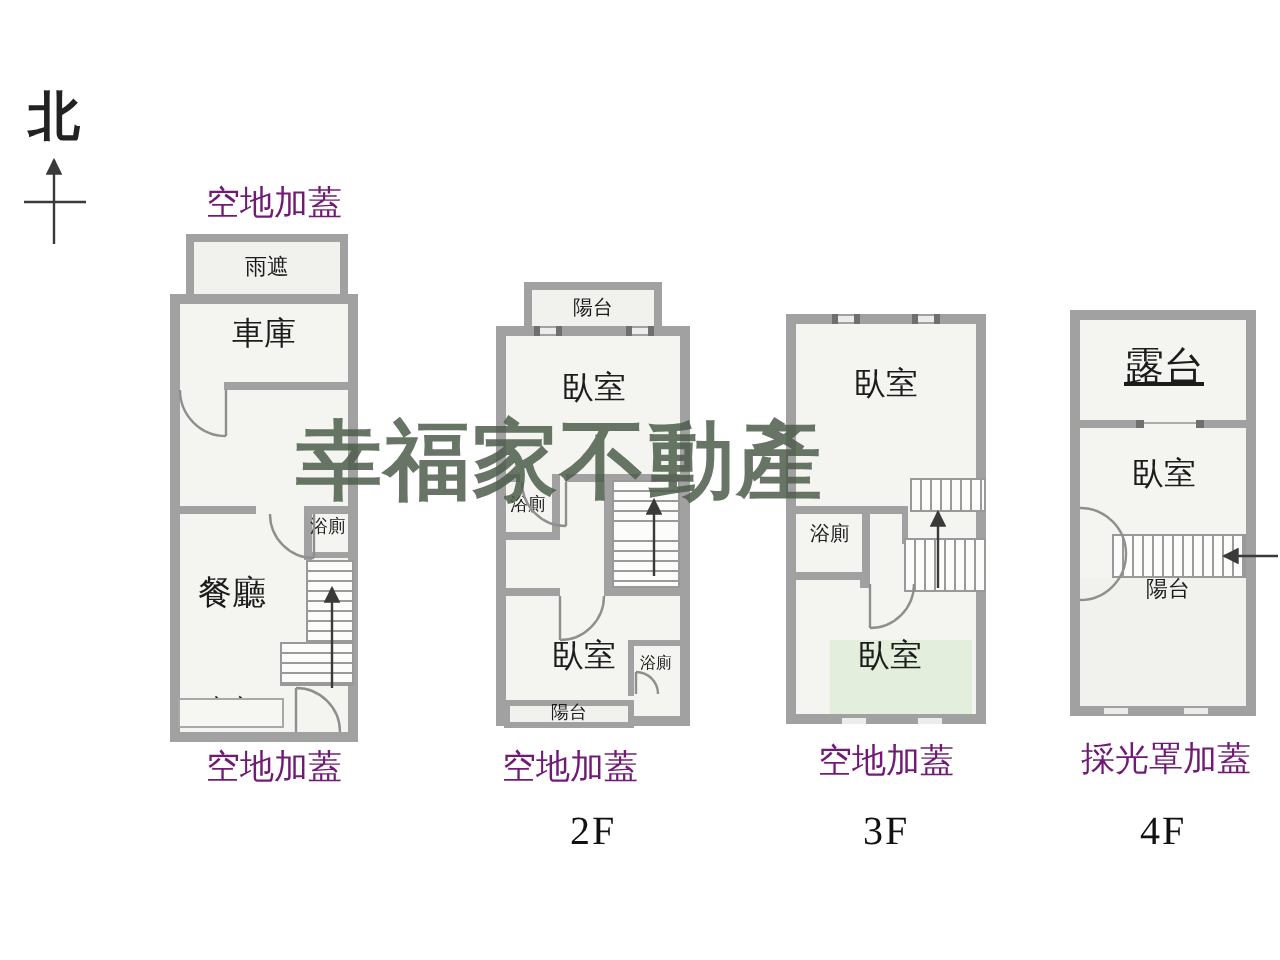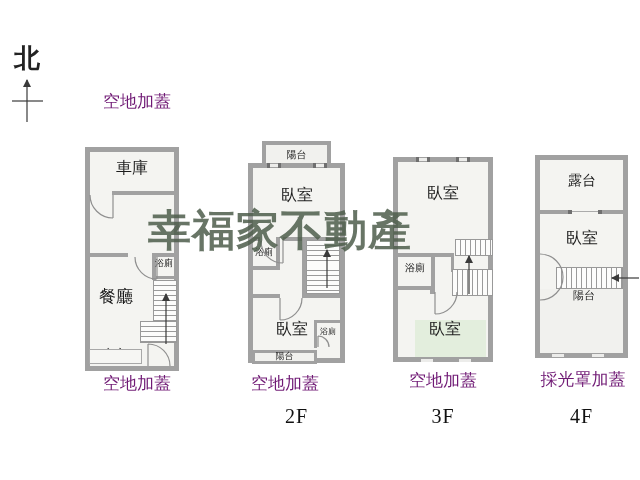--- a/index.html
+++ b/index.html
@@ -30,20 +30,23 @@
   .aline{stroke:#3a3a3a;stroke-width:1.2;}
 </style>
 </head>
 <body>
 
 <div class="canvas">
 
   <div class="north">北</div>
 
   <div class="cap" style="left:80px;top:90px;width:114px;">空地加蓋</div>
+  <div class="annex" style="left:93px;top:117px;width:81px;height:34px;">
+    <span class="rl" style="position:static;font-size:11px;">雨遮</span>
+  </div>
   <div class="box" style="left:85px;top:147px;width:94px;height:224px;"></div>
   <div class="w" style="left:112px;top:191px;width:62px;height:4px;"></div>
   <div class="rl" style="left:88px;top:159px;width:88px;font-size:16px;">車庫</div>
   <div class="w" style="left:90px;top:253px;width:38px;height:4px;"></div>
   <div class="w" style="left:152px;top:253px;width:22px;height:4px;"></div>
   <div class="w" style="left:152px;top:253px;width:4px;height:27px;"></div>
   <div class="w" style="left:152px;top:276px;width:22px;height:3px;"></div>
   <div class="rl" style="left:149px;top:259px;width:30px;font-size:9px;">浴廁</div>
   <div class="stairs st-v" style="left:153px;top:280px;width:24px;height:45px;"></div>
   <div class="stairs st-v" style="left:140px;top:321px;width:37px;height:22px;"></div>
@@ -101,21 +104,21 @@
   <div class="w" style="left:457px;top:290px;width:31px;height:4px;"></div>
   <div class="stairs st-h" style="left:452px;top:269px;width:41px;height:27px;"></div>
   <div class="green" style="left:415px;top:320px;width:71px;height:37px;"></div>
   <div class="rl" style="left:405px;top:320px;width:80px;font-size:16px;">臥室</div>
   <div class="notch" style="left:421px;top:359px;width:12px;height:3px;"></div>
   <div class="notch" style="left:459px;top:359px;width:12px;height:3px;"></div>
   <div class="cap" style="left:393px;top:369px;width:100px;">空地加蓋</div>
   <div class="fl" style="left:393px;top:405px;width:100px;">3F</div>
 
   <div class="box" style="left:535px;top:155px;width:93px;height:203px;"></div>
-  <div class="rl" style="left:540px;top:173px;width:84px;font-size:14px;">露台</div>
+  <div class="rl" style="left:540px;top:173px;width:84px;font-size:20px;text-decoration:underline;">露台</div>
   <div class="w" style="left:540px;top:210px;width:28px;height:4px;"></div>
   <div class="w" style="left:602px;top:210px;width:21px;height:4px;"></div>
   <div class="capd" style="left:568px;top:210px;width:4px;height:4px;"></div>
   <div class="capd" style="left:598px;top:210px;width:4px;height:4px;"></div>
   <div class="notch" style="left:572px;top:211px;width:26px;height:1px;background:#ababab;"></div>
   <div class="rl" style="left:540px;top:229px;width:84px;font-size:16px;">臥室</div>
   <div class="shade" style="left:540px;top:289px;width:83px;height:64px;"></div>
   <div class="stairs st-h" style="left:556px;top:267px;width:67px;height:22px;"></div>
   <div class="rl" style="left:556px;top:289px;width:56px;font-size:11px;">陽台</div>
   <div class="notch" style="left:552px;top:354px;width:12px;height:3px;"></div>

